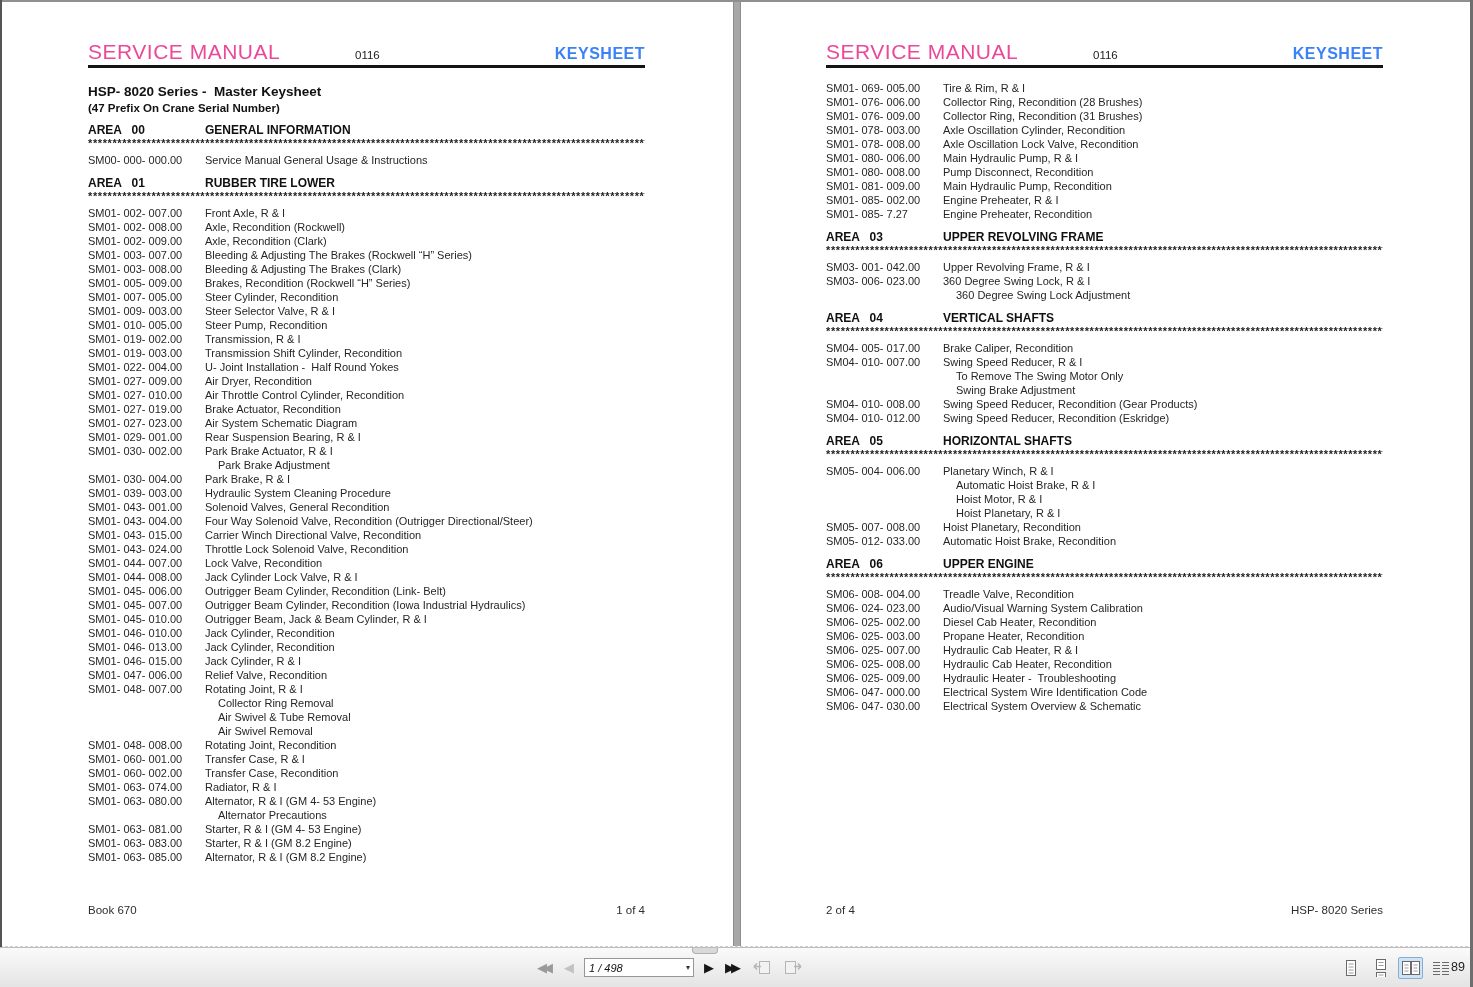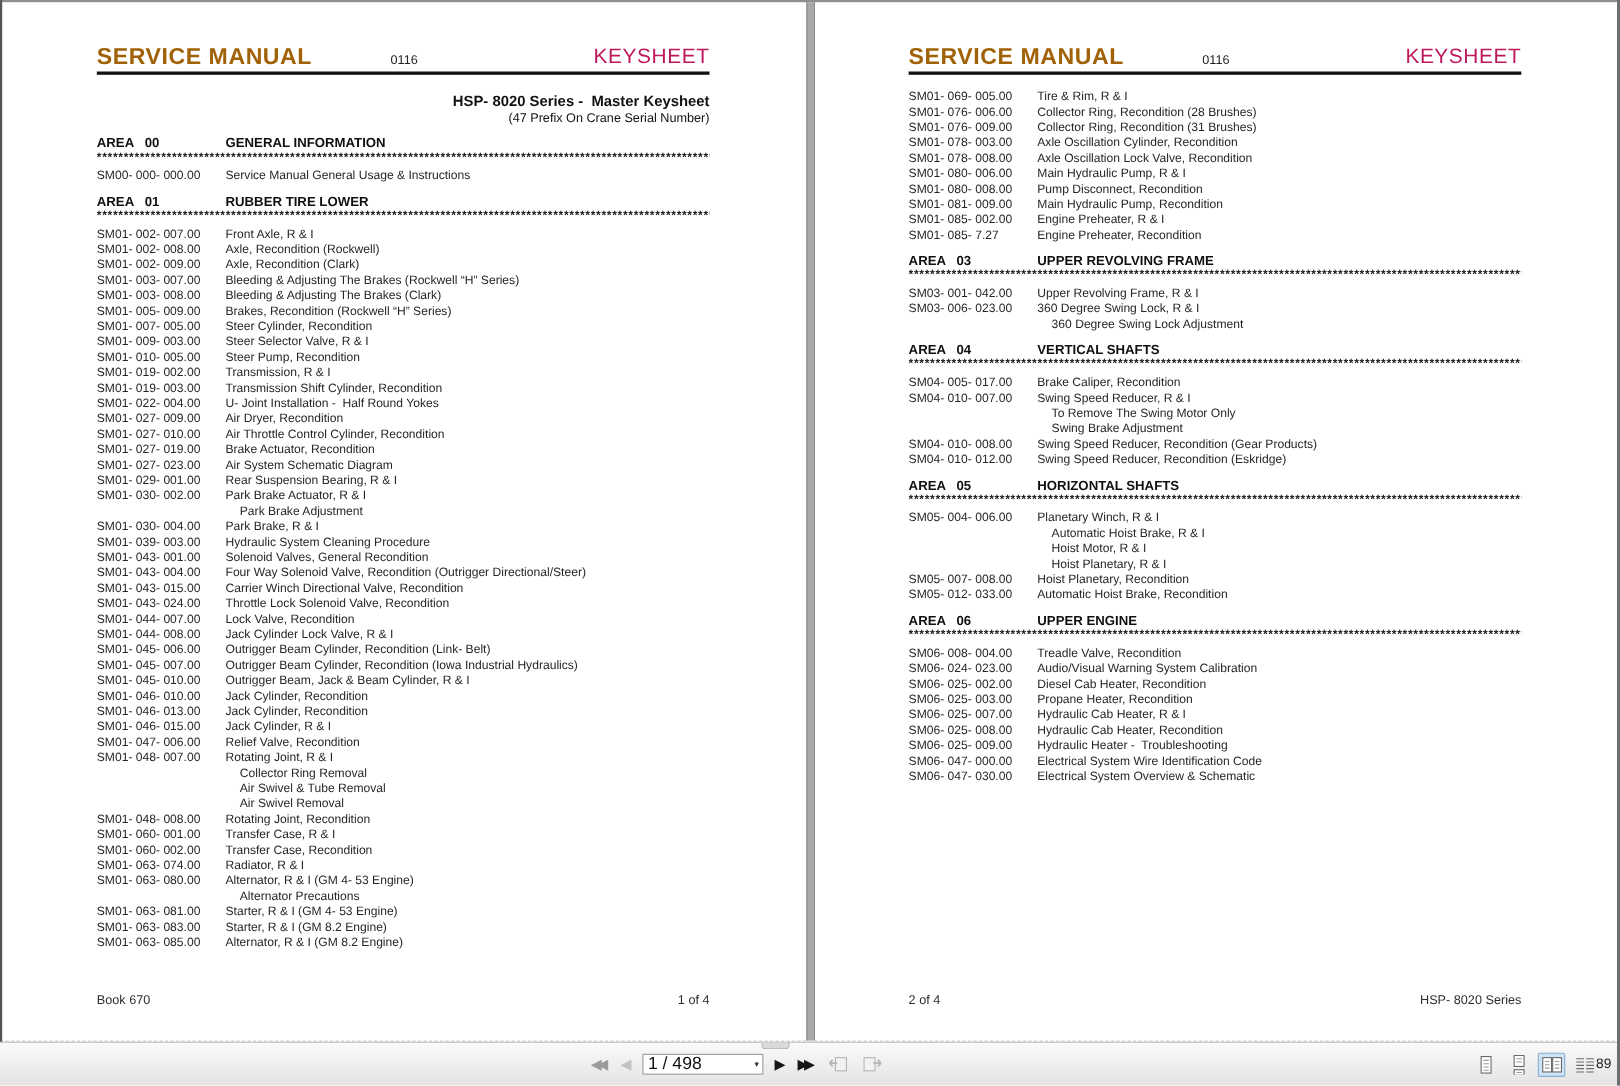--- a/index.html
+++ b/index.html
@@ -18,29 +18,29 @@
   .page-left  { left:2px;   width:731px; }
   .page-right { left:741px; width:729px; }
   .divider { position:absolute; left:733px; top:2px; width:8px; height:944px;
              background:#a8a8a8; border-left:1px solid #8d8d8d; border-right:1px solid #8d8d8d; }
   .page-inner { position:absolute; top:0; bottom:0; left:86px; width:557px; }
   .page-right .page-inner { left:85px; }
 
   
   .doc-header { position:relative; margin-top:38px; height:28px;
                 border-bottom:3px solid #141414; }
-  .h-title { position:absolute; left:0; bottom:1px; font-size:21px; font-weight:bold;
-             letter-spacing:0.5px; color:#a16207; white-space:pre;margin-top:48px; }
+  .h-title { position:absolute; left:0; bottom:1px; font-size:21px; font-weight:normal;
+             letter-spacing:0.5px; color:#ec4899; white-space:pre;margin-top:48px; }
   .h-code  { position:absolute; left:267px; bottom:4px; font-size:11.5px; color:#222; }
-  .h-right { position:absolute; right:0; bottom:2px; font-size:19px; font-weight:normal;
-             letter-spacing:0.5px; color:#be185d; }
-
-  .doc-title-block { margin-top:16px;text-align:right; }
+  .h-right { position:absolute; right:0; bottom:2px; font-size:16px; font-weight:bold;
+             letter-spacing:0.5px; color:#3b82f6; }
+
+  .doc-title-block { margin-top:16px; }
   .t1 { font-size:13.5px; font-weight:bold; color:#111; white-space:pre; }
-  .t2 { font-size:11.5px; font-weight:normal; color:#111; margin-top:3px; white-space:pre; }
+  .t2 { font-size:11.5px; font-weight:bold; color:#111; margin-top:3px; white-space:pre; }
 
   .blocks { margin-top:0; }
   .page-right .blocks { margin-top:13px; }
 
   .row  { display:flex; line-height:14px; font-size:11px; color:#262626; }
   .code { width:117px; flex:none; white-space:pre; }
   .desc { white-space:pre; }
   .area-row { margin-top:9px; font-weight:bold; font-size:12px; color:#101010; }
   .ast { font-weight:bold; font-size:11px; line-height:12px; letter-spacing:0.6px;
          overflow:hidden; white-space:nowrap; color:#1c1c1c; margin-bottom:4px; }
@@ -55,22 +55,22 @@
   .grip { position:absolute; left:692px; top:0; width:26px; height:6px; background:#d9d9d9;
           border:1px solid #b0b0b0; border-top:none; border-radius:0 0 4px 4px; }
   .nav-cluster { position:absolute; left:536px; top:0; height:100%; display:flex;
                  align-items:center; gap:9px; }
   .nav-btn { background:transparent; border:none; font-size:13px; line-height:1;
              padding:2px 1px; cursor:pointer; }
   .nav-btn .dbl { letter-spacing:-4px; padding-right:4px; }
   .c-dim1 { color:#9a9a9a; } .c-dim2 { color:#c2c2c2; } .c-on { color:#161616; }
   .page-field { width:110px; height:19px; background:#fff; border:1px solid #979797;
                 display:flex; align-items:center; }
-  .page-field input { flex:1; min-width:0; border:none; outline:none; font-size:16px;
-                      padding:0 4px; font-family:inherit; color:#111; background:transparent; }
+  .page-field input { flex:1; min-width:0; border:none; outline:none; font-size:11px;
+                      padding:0 4px; font-family:inherit; color:#111; background:transparent;font-style:italic; }
   .page-field .caret { flex:none; font-size:8px; color:#333; padding-right:3px; }
   .hist-btn { background:transparent; border:none; padding:0 1px; cursor:pointer; }
   .layout-cluster { position:absolute; left:1338px; top:0; height:100%; display:flex;
                     align-items:center; gap:5px; }
   .layout-btn { width:25px; height:22px; display:flex; align-items:center; justify-content:center;
                 background:transparent; border:1px solid transparent; border-radius:2px; cursor:pointer; }
   .layout-btn.selected { background:#cfe3f7; border-color:#85aed1; }
   .zoom-label { position:absolute; left:1451px; top:12px; width:21px; overflow:hidden;
                 font-size:12.5px; color:#222; white-space:nowrap; }
 </style>

